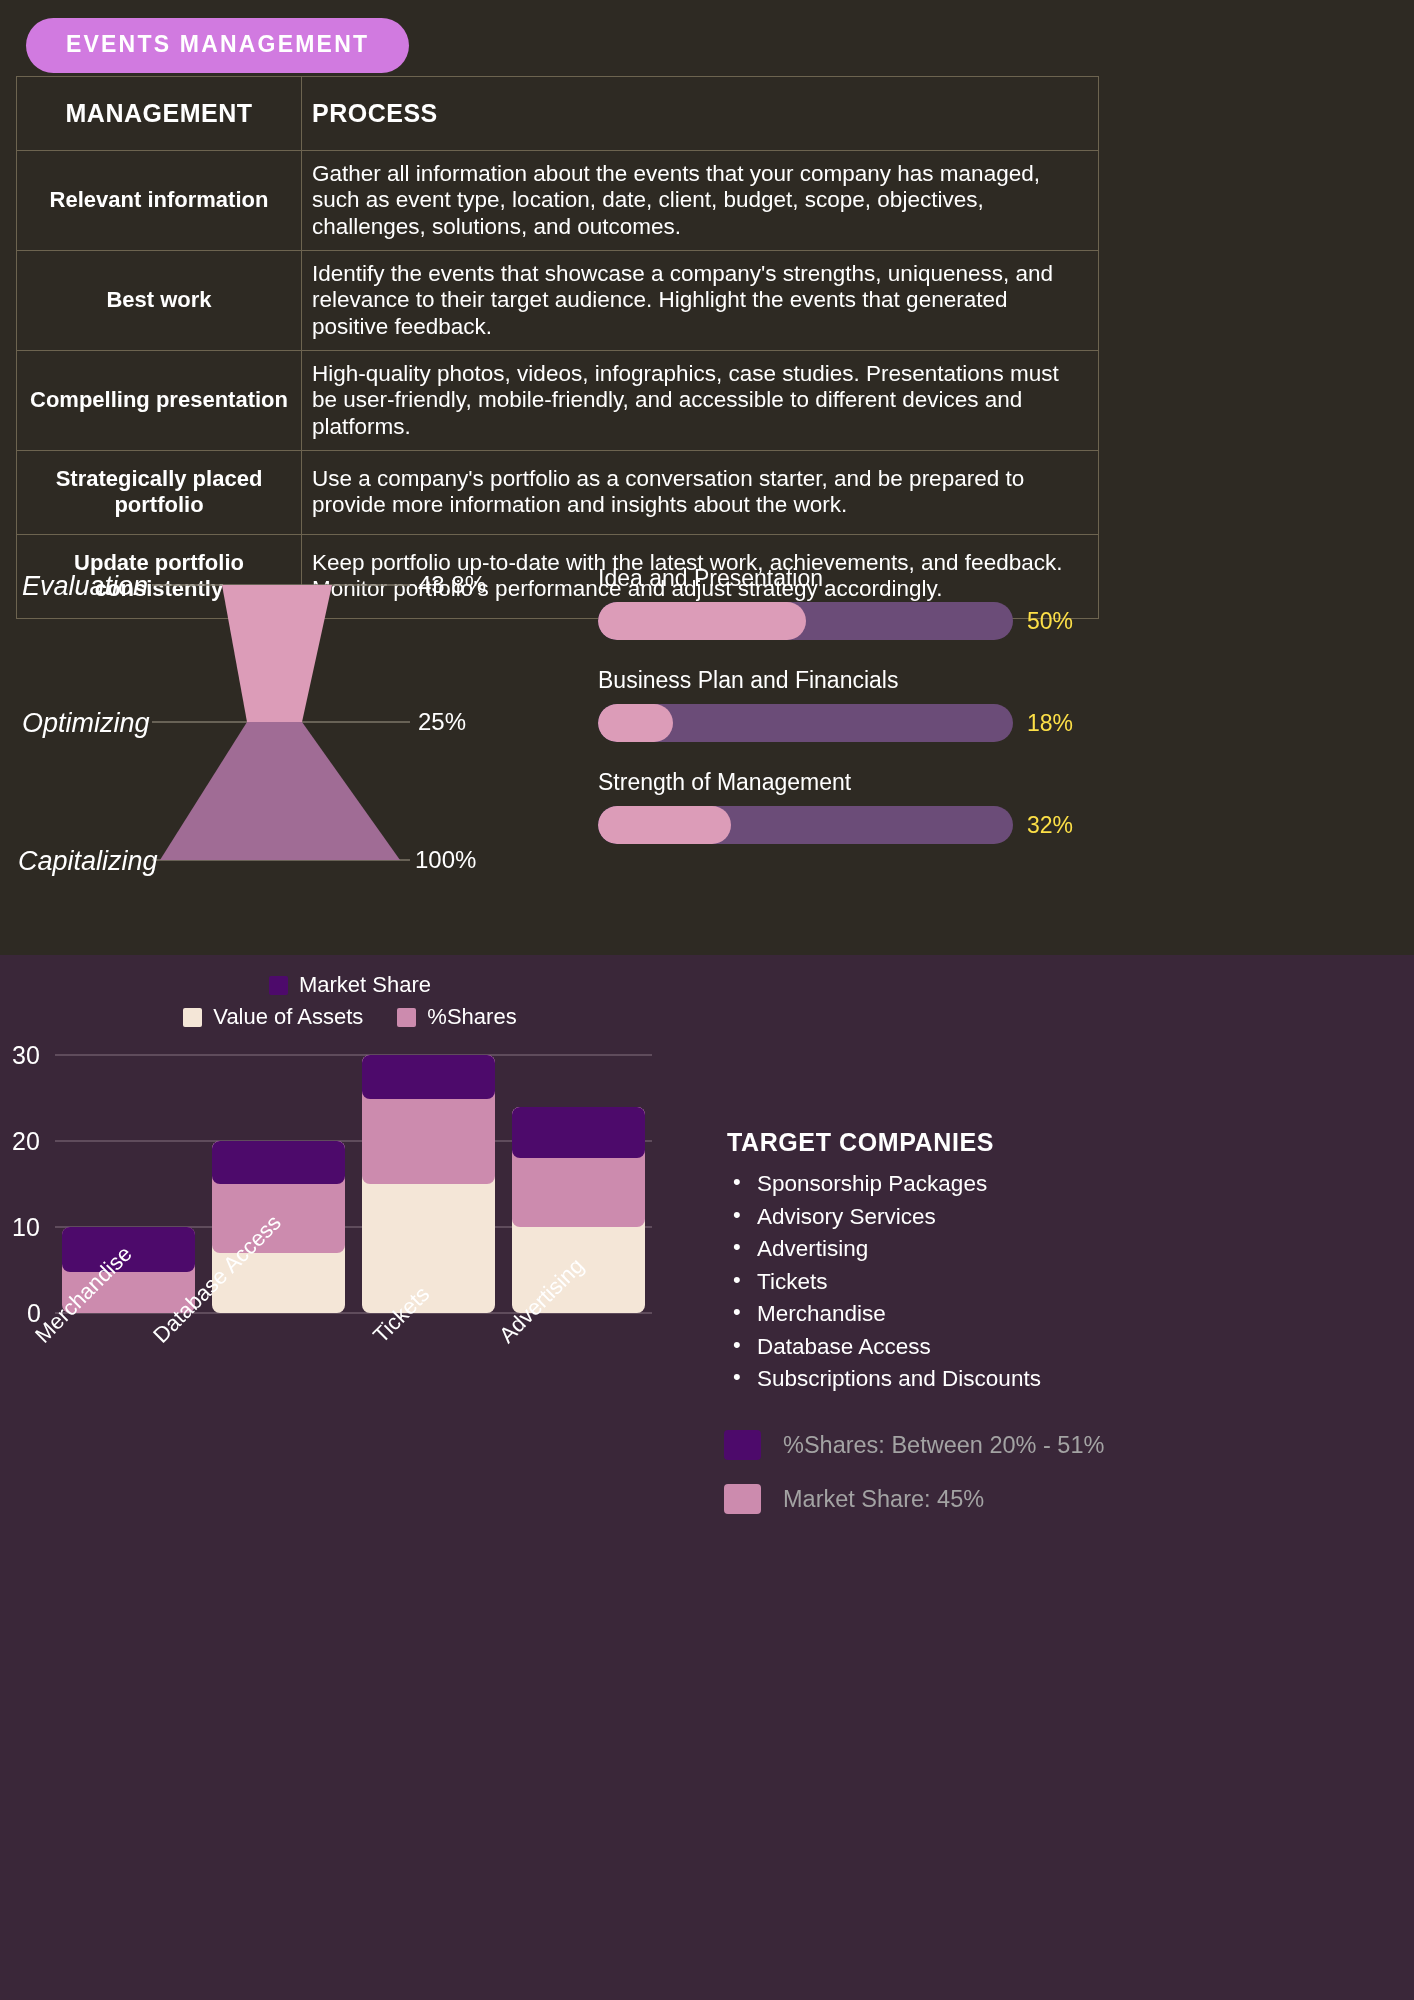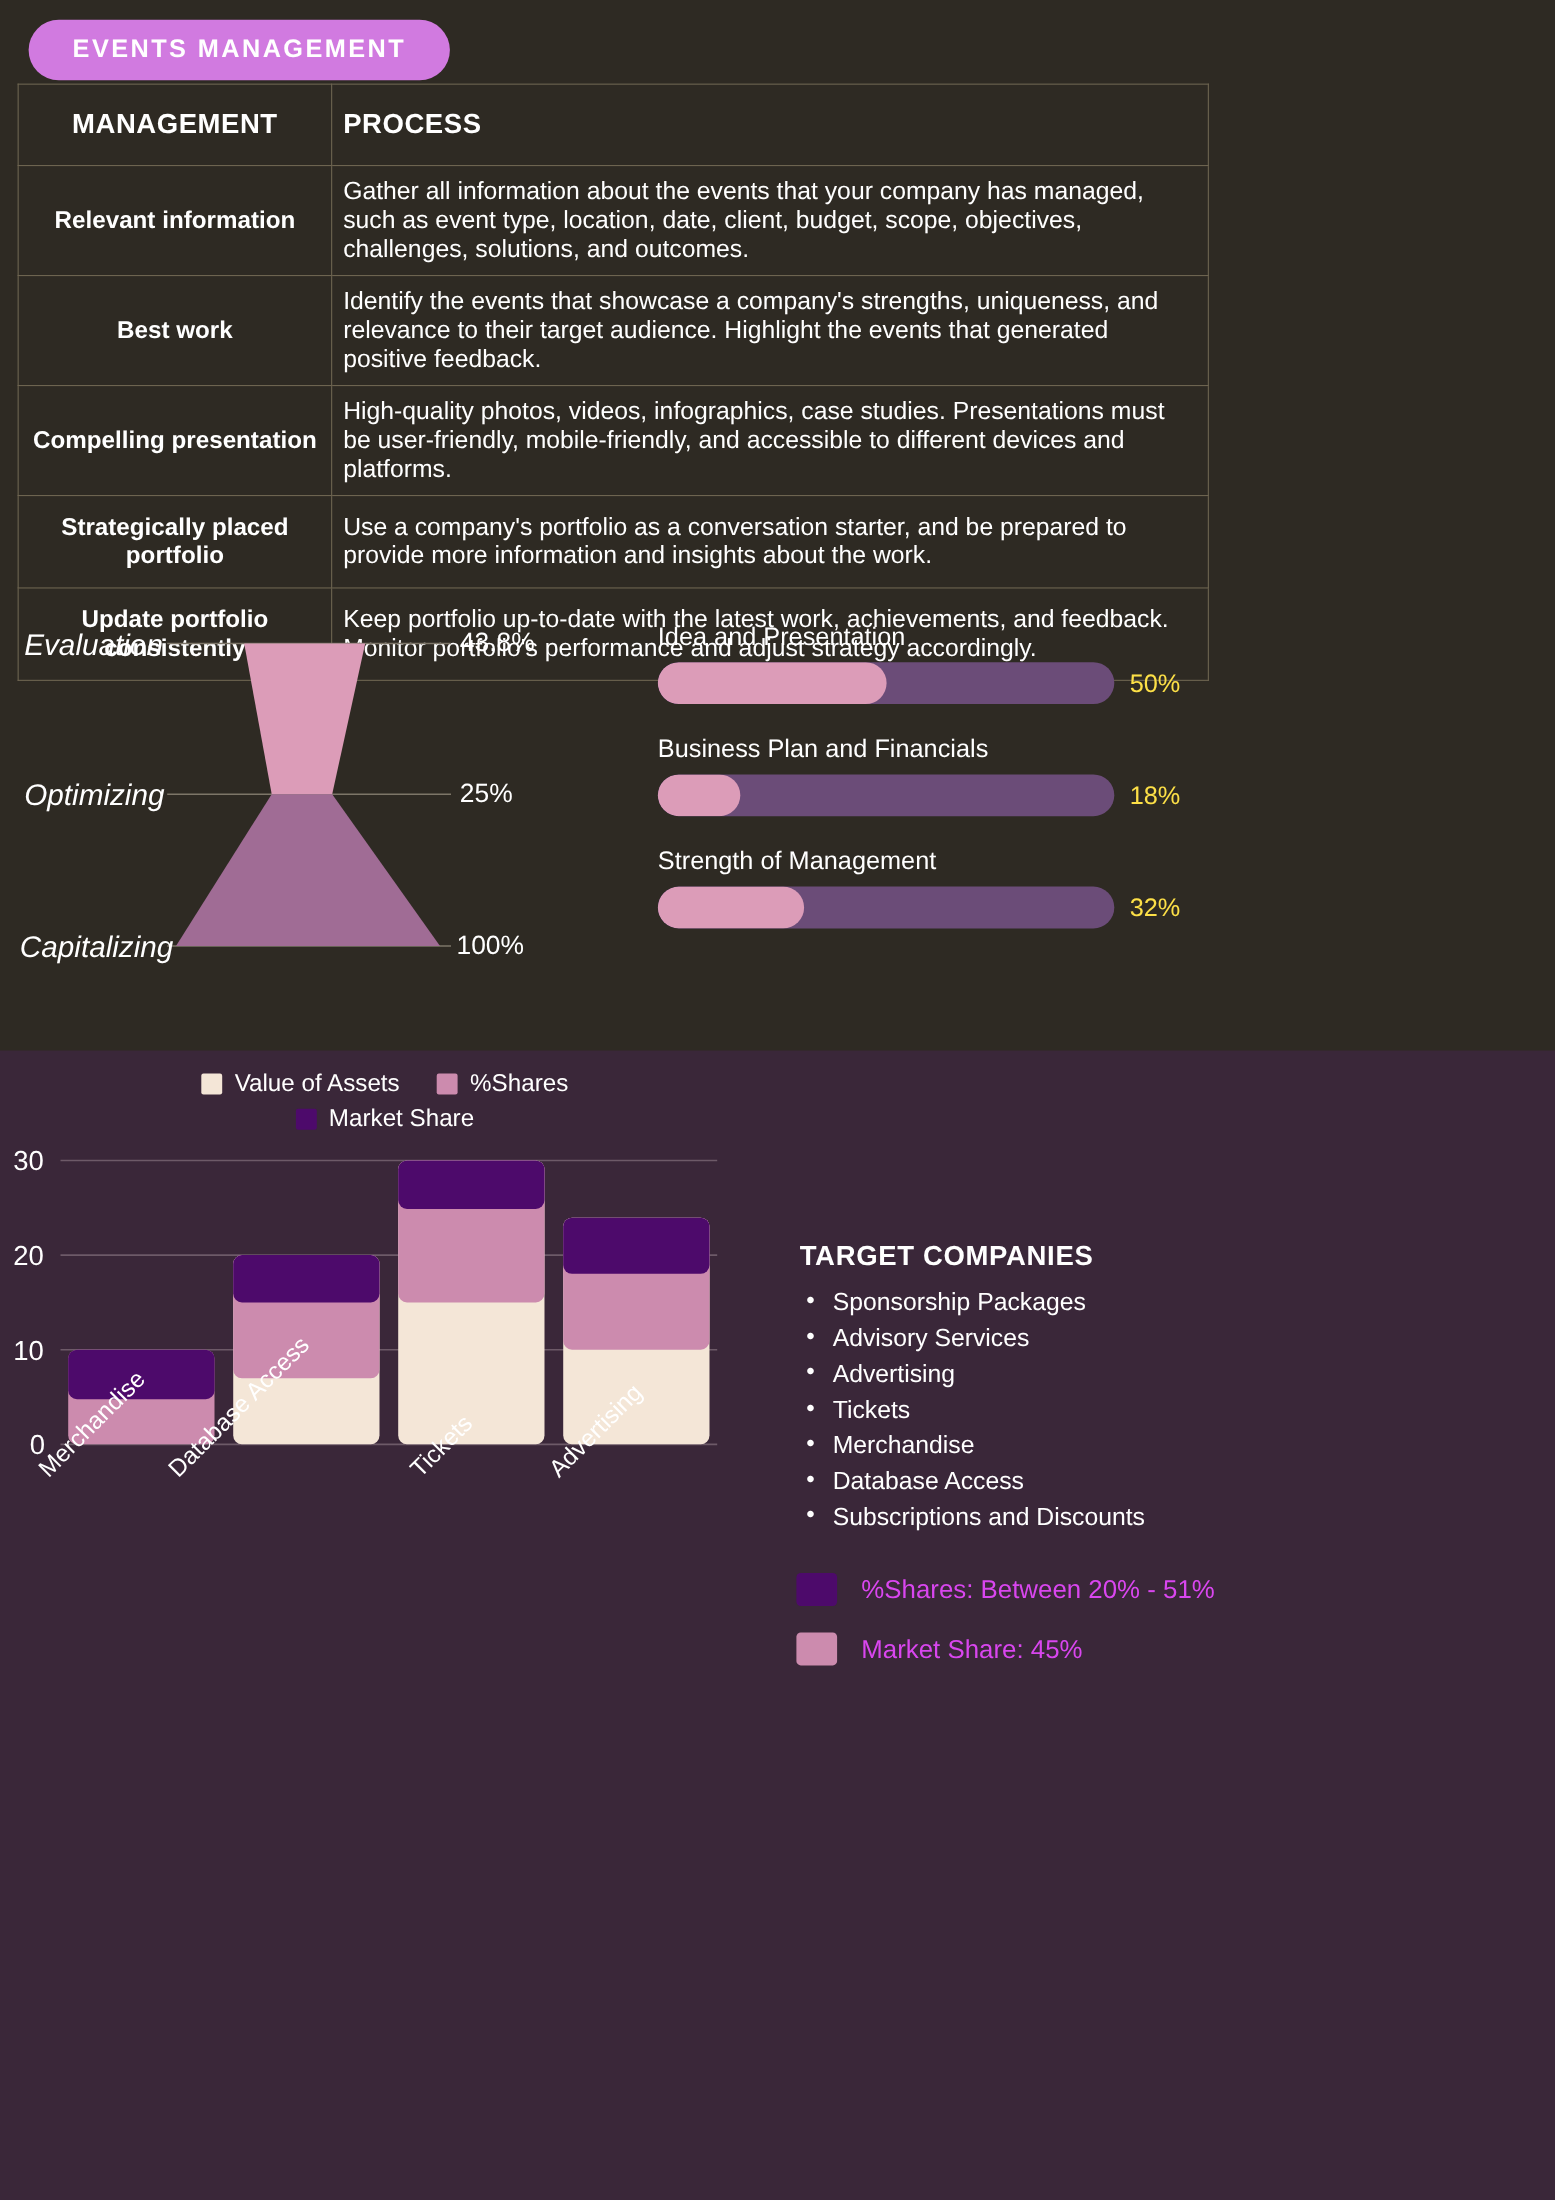--- a/index.html
+++ b/index.html
@@ -119,21 +119,21 @@
     position:relative; padding-left:30px;
   }
   .targets li::before {
     content:"\2022"; position:absolute; left:6px; top:-2px; font-size:22px;
   }
 
   
   .botkey { position:absolute; left:724px; top:475px; width:640px; }
   .bk-row { display:flex; align-items:center; margin-bottom:24px; }
   .bk-sw { width:37px; height:30px; border-radius:4px; margin-right:22px; }
-  .bk-text { font-size:23.5px; color:#d946ef; }
+  .bk-text { font-size:23.5px; color:#a3a3a3; }
 </style>
 </head>
 <body>
 
 <div class="page">
 
   <div class="top-section">
 
     <div class="pill">EVENTS MANAGEMENT</div>
 
@@ -214,32 +214,32 @@
       </div>
     </div>
 
   </div>
 
   <div class="bottom-section">
 
     <div class="legend-top">
       <div class="lg-line">
         <div class="lg-item">
+          <span class="lg-swatch" style="background:#4d0a6b"></span>
+          <span class="lg-text">Market Share</span>
+        </div>
+      </div>
+      <div class="lg-line">
+        <div class="lg-item">
           <span class="lg-swatch" style="background:#f4e6d7"></span>
           <span class="lg-text">Value of Assets</span>
         </div>
         <div class="lg-item">
           <span class="lg-swatch" style="background:#cc8bae"></span>
           <span class="lg-text">%Shares</span>
-        </div>
-      </div>
-      <div class="lg-line">
-        <div class="lg-item">
-          <span class="lg-swatch" style="background:#4d0a6b"></span>
-          <span class="lg-text">Market Share</span>
         </div>
       </div>
     </div>
 
     <div class="chart">
       <svg width="700" height="400">
 
         <line x1="55" y1="25" x2="652" y2="25" stroke="#6d5a68" stroke-width="1.5"></line>
         <line x1="55" y1="111" x2="652" y2="111" stroke="#6d5a68" stroke-width="1.5"></line>
         <line x1="55" y1="197" x2="652" y2="197" stroke="#6d5a68" stroke-width="1.5"></line>

